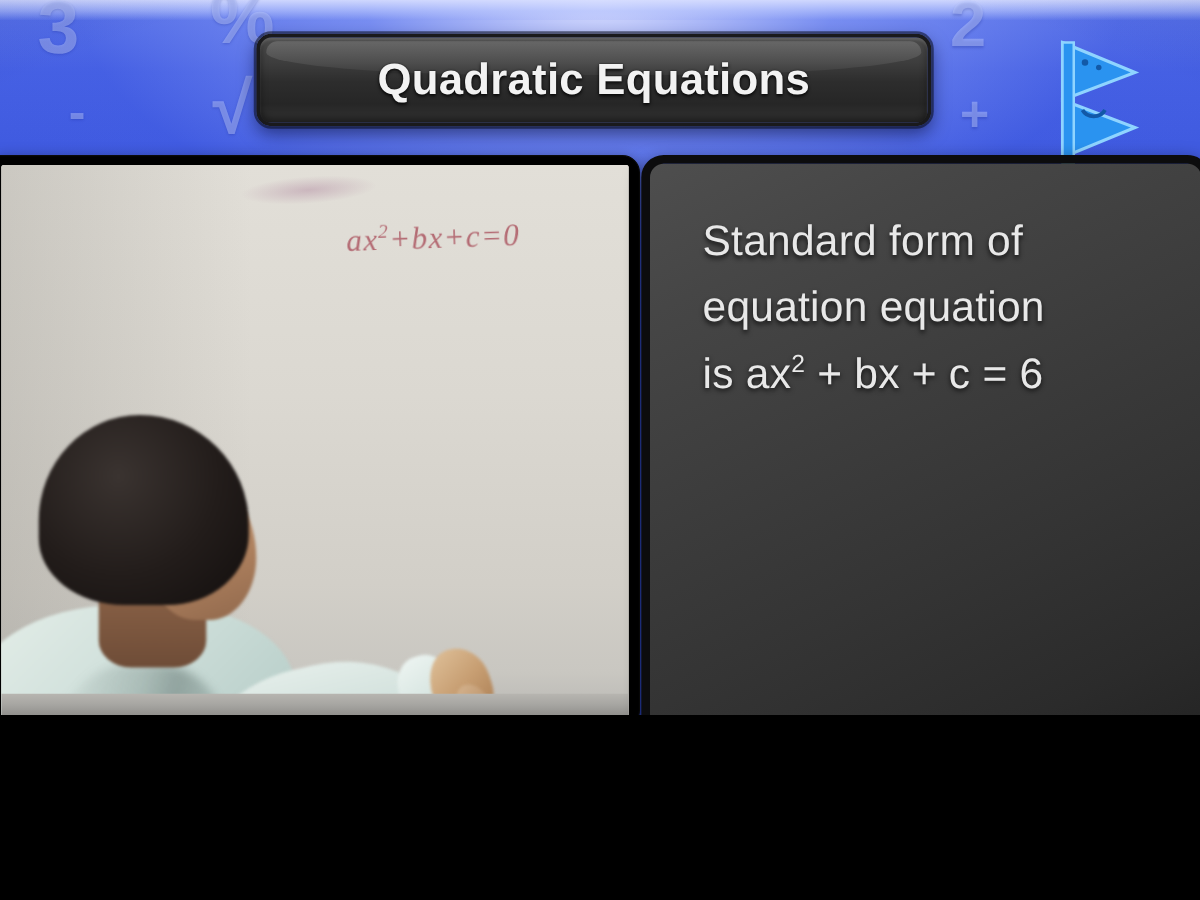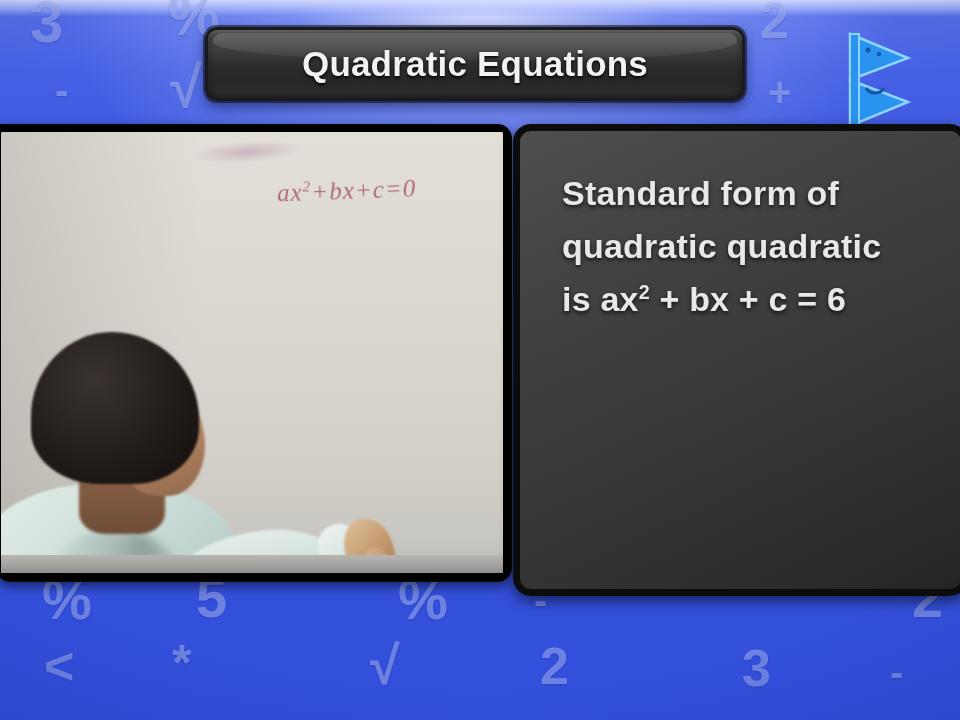--- a/index.html
+++ b/index.html
@@ -3,21 +3,21 @@
 <meta charset="utf-8">
 <style>
   html, body {
     margin: 0;
     padding: 0;
     background: #000;
   }
   #stage {
     position: relative;
     width: 960px;
-    height: 720px;
+    height: 572px;
     overflow: hidden;
     font-family: "Liberation Sans", sans-serif;
     background: #3a55dd;
   }
 
   
   .bg-base {
     position: absolute;
     inset: 0;
     background:
@@ -247,21 +247,21 @@
     background: linear-gradient(155deg, #4e4e4e 0%, #464646 18%, #3d3d3d 42%, #343434 66%, #2b2b2b 88%, #242424 100%);
     border: 7px solid #0c0c0d;
     border-radius: 18px;
     box-sizing: border-box;
     box-shadow: 0 5px 14px rgba(0,0,0,0.55);
     padding: 36px 14px 0 42px;
   }
   #panel-text {
     color: #e8e8e8;
     font-size: 34px;
-    font-weight: 700;
+    font-weight: 400;
     line-height: 1.56;
     letter-spacing: 0.2px;
     text-shadow: 0 2px 4px rgba(0,0,0,0.75);
   }
   #panel-text .ln { display: block; white-space: nowrap; }
   #panel-text sup { font-size: 0.58em; vertical-align: super; }
 </style>
 </head>
 <body>
 
@@ -327,18 +327,18 @@
       <div class="person p-ear"></div>
       <div class="person p-hair"></div>
 
       <div class="wb-ledge"></div>
     </div>
   </div>
 
   <div id="text-panel">
     <div id="panel-text">
       <span class="ln">Standard form of</span>
-      <span class="ln">quadratic quadratic</span>
+      <span class="ln">equation equation</span>
       <span class="ln"><span>is ax</span><sup>2</sup><span> + bx + c = 6</span></span>
     </div>
   </div>
 
 </div>
 
 </body></html>

